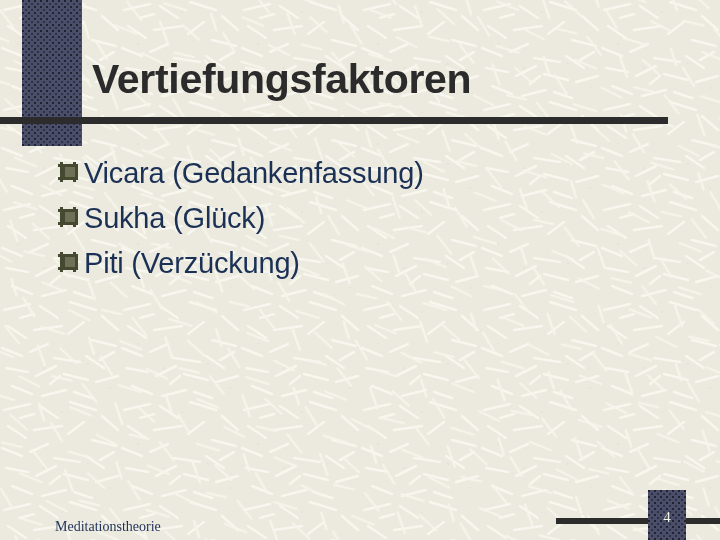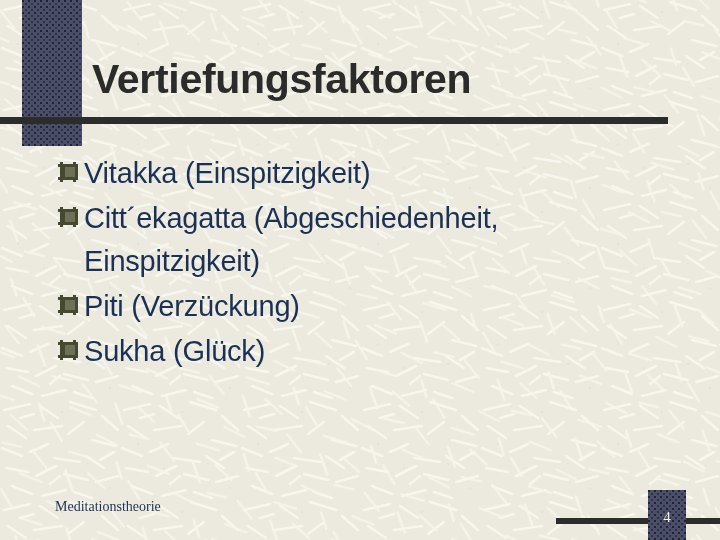--- a/index.html
+++ b/index.html
@@ -126,21 +126,21 @@
     font-size: 29px;
     line-height: 43px;
     color: #1a3055;
     letter-spacing: -0.2px;
   }
 
   
   #footer-text {
     position: absolute;
     left: 55px;
-    top: 499px;
+    top: 519px;
     font-family: "Liberation Serif", serif;
     font-size: 14px;
     color: #1c2f55;
     letter-spacing: 0px;
   }
   .footer-rule {
     position: absolute;
     top: 518px;
     height: 6px;
     background-color: #2c2c2c;
@@ -239,57 +239,47 @@
   <div id="body">
 
     <div class="bullet-row">
       <span class="bullet-mark">
         <span class="spur-t"></span>
           <span class="spur-b"></span>
         <span class="spur-l"></span>
           <span class="spur-r"></span>
         <span class="sq"></span>
       </span>
-      <span class="bullet-text">Vitakka (Einspitzigkeit)</span>
+      <span class="bullet-text">Vicara (Gedankenfassung)</span>
     </div>
+
 
 
     <div class="bullet-row">
       <span class="bullet-mark">
         <span class="spur-t"></span>
           <span class="spur-b"></span>
         <span class="spur-l"></span>
           <span class="spur-r"></span>
         <span class="sq"></span>
       </span>
-      <span class="bullet-text">Citt´ekagatta (Abgeschiedenheit, Einspitzigkeit)</span>
+      <span class="bullet-text">Sukha (Glück)</span>
     </div>
 
     <div class="bullet-row">
       <span class="bullet-mark">
         <span class="spur-t"></span>
           <span class="spur-b"></span>
         <span class="spur-l"></span>
           <span class="spur-r"></span>
         <span class="sq"></span>
       </span>
       <span class="bullet-text">Piti (Verzückung)</span>
     </div>
 
-    <div class="bullet-row">
-      <span class="bullet-mark">
-        <span class="spur-t"></span>
-          <span class="spur-b"></span>
-        <span class="spur-l"></span>
-          <span class="spur-r"></span>
-        <span class="sq"></span>
-      </span>
-      <span class="bullet-text">Sukha (Glück)</span>
-    </div>
-
 
   </div>
 
   <div id="footer-text">Meditationstheorie</div>
   <div class="footer-rule" id="footer-rule-left"></div>
   <div id="page-block"></div>
   <div class="footer-rule" id="footer-rule-right"></div>
   <div id="page-number">4</div>
 
 </div>

